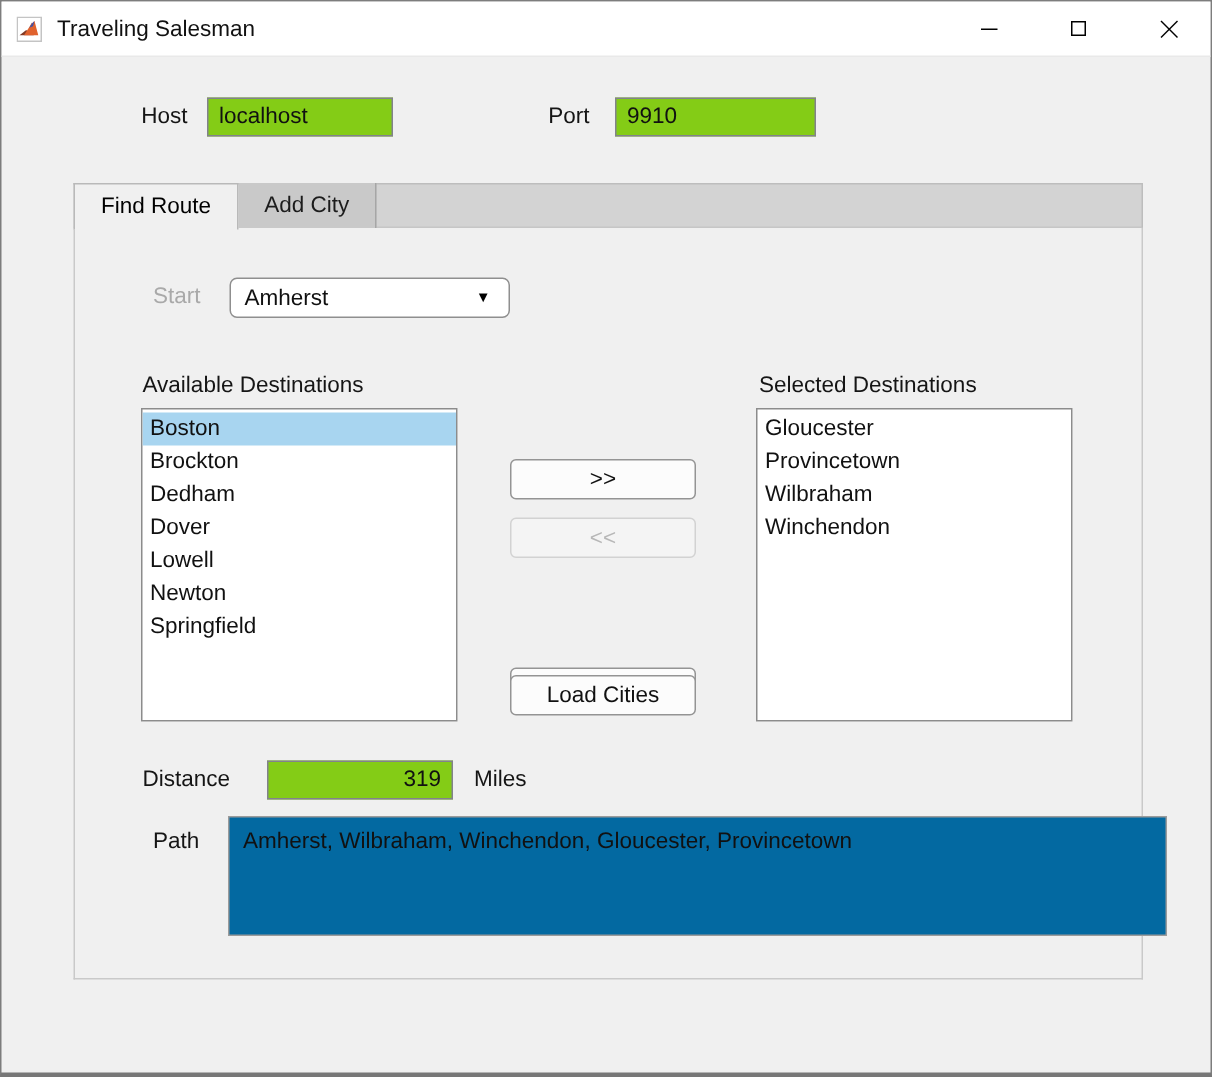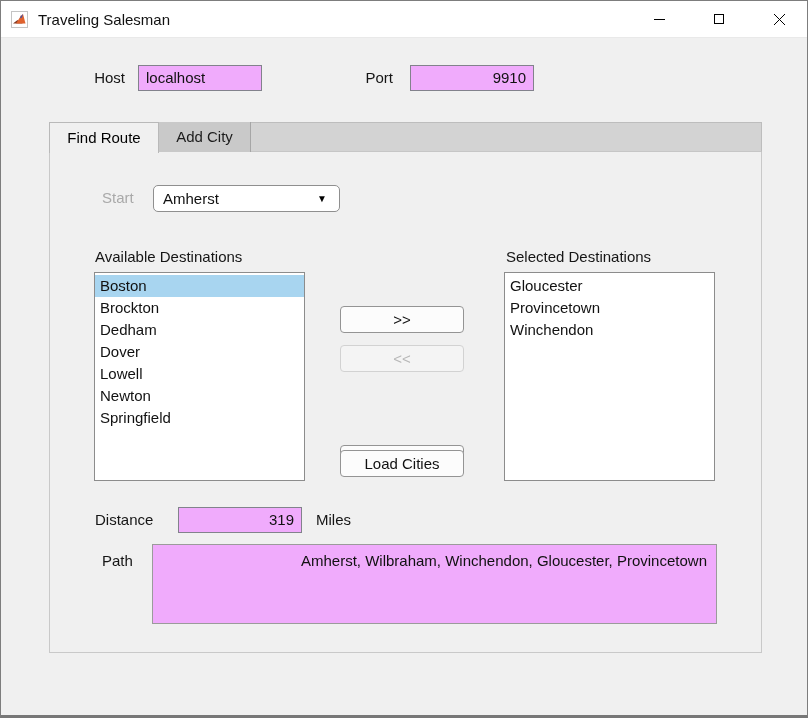--- a/index.html
+++ b/index.html
@@ -14,40 +14,40 @@
   
   .titlebar{position:absolute;left:0;top:0;width:100%;height:37px;background:#ffffff;border-bottom:1px solid #e9e9e9;}
   .app-icon{position:absolute;left:10px;top:10px;width:17px;height:17px;}
   .title-text{position:absolute;left:37px;top:0;height:37px;line-height:37px;font-size:15px;color:#111;}
   .caption-btn{position:absolute;top:0;width:46px;height:36px;display:flex;align-items:center;justify-content:center;background:transparent;border:none;cursor:pointer;}
   .btn-min{left:635px;} .btn-max{left:695px;} .btn-close{left:755px;}
   .glyph-min{width:11px;height:0;border-top:1px solid #000;display:block;}
   .glyph-max{width:10px;height:10px;border:1px solid #000;display:block;}
   
   .label{position:absolute;height:26px;line-height:26px;font-size:15px;color:#151515;white-space:nowrap;}
-  .field{position:absolute;height:26px;background:#f0abfc;border:1px solid #82828c;font-size:15px;line-height:24px;color:#111;padding:0 7px;}
+  .field{position:absolute;height:26px;background:#84cc16;border:1px solid #82828c;font-size:15px;line-height:24px;color:#111;padding:0 7px;}
   .btn{position:absolute;width:124px;height:27px;background:#fcfcfc;border:1px solid #949494;border-radius:4px;
        font-family:"Liberation Sans",sans-serif;font-size:15px;color:#111;display:flex;align-items:center;justify-content:center;cursor:pointer;}
   .btn.disabled{color:#b7b7b7;border-color:#d2d2d2;background:#f4f4f4;cursor:default;}
   
   .tabgroup{position:absolute;left:48px;top:121px;width:713px;height:531px;}
   .tabstrip{position:absolute;left:0;top:0;width:713px;height:30px;background:#d3d3d3;border:1px solid #bdbdbd;border-bottom:1px solid #c6c6c6;}
   .tab{position:absolute;top:0;height:30px;line-height:30px;text-align:center;font-size:15px;cursor:pointer;}
   .tab.active{left:0;width:110px;height:31px;background:#f0f0f0;border:1px solid #b9b9b9;border-bottom:none;z-index:3;color:#000;}
   .tab.inactive{left:110px;width:92px;background:#c9c9c9;border-right:1px solid #a6a6a6;color:#1c1c1c;z-index:2;}
   .tabpanel{position:absolute;left:0;top:30px;width:713px;height:501px;background:#f0f0f0;border:1px solid #c9c9c9;border-top:none;}
   
   .dropdown{position:absolute;left:152px;top:184px;width:187px;height:27px;background:#fff;border:1px solid #8f8f8f;border-radius:5px;
             font-size:15px;line-height:25px;padding:0 9px;cursor:pointer;}
   .dropdown .arrow{position:absolute;right:12px;top:0;line-height:25px;font-size:10px;color:#000;}
   .listbox{position:absolute;top:271px;width:211px;height:209px;background:#fff;border:1px solid #8c8c8c;padding-top:2px;overflow:hidden;}
   .list-item{height:22px;line-height:22px;font-size:15px;padding:0 5px;color:#111;cursor:pointer;white-space:nowrap;}
   .list-item.selected{background:#a8d5f0;}
-  .textarea{position:absolute;left:151px;top:543px;width:565px;height:80px;background:#f0abfc;border:1px solid #9b9b9b;
-            font-size:15px;line-height:20px;padding:6px 9px;color:#111;text-align:right;}
+  .textarea{position:absolute;left:151px;top:543px;width:626px;height:80px;background:#0369a1;border:1px solid #9b9b9b;
+            font-size:15px;line-height:20px;padding:6px 9px;color:#111;}
   .muted{color:#a9a9a9;}
 </style>
 </head>
 <body>
 
 <div class="window">
 
   <div class="titlebar">
     <span class="app-icon">
       <svg width="17" height="17" viewBox="0 0 17 17">
@@ -69,21 +69,21 @@
         <line x1="1" y1="1" x2="12" y2="12" stroke="#000" stroke-width="1"></line>
         <line x1="12" y1="1" x2="1" y2="12" stroke="#000" stroke-width="1"></line>
       </svg>
     </button>
   </div>
 
   <div class="label" style="left:56px;top:64px;width:68px;text-align:right;">Host</div>
   <div class="field" style="left:137px;top:64px;width:124px;">localhost</div>
 
   <div class="label" style="left:336px;top:64px;width:56px;text-align:right;">Port</div>
-  <div class="field" style="left:409px;top:64px;width:124px;text-align:right;">9910</div>
+  <div class="field" style="left:409px;top:64px;width:134px;">9910</div>
 
   <div class="tabgroup">
     <div class="tabstrip"></div>
     <div class="tab active">Find Route</div>
     <div class="tab inactive">Add City</div>
     <div class="tabpanel"></div>
   </div>
 
   <div class="label muted" style="left:101px;top:184px;">Start</div>
   <div class="dropdown">
@@ -99,20 +99,21 @@
       <div class="list-item">Dover</div>
       <div class="list-item">Lowell</div>
       <div class="list-item">Newton</div>
       <div class="list-item">Springfield</div>
     </div>
 
   <div class="label" style="left:505px;top:243px;">Selected Destinations</div>
   <div class="listbox" style="left:503px;">
       <div class="list-item">Gloucester</div>
       <div class="list-item">Provincetown</div>
+      <div class="list-item">Wilbraham</div>
       <div class="list-item">Winchendon</div>
     </div>
 
   <button class="btn" style="left:339px;top:305px;">&gt;&gt;</button>
   <button class="btn disabled" style="left:339px;top:344px;">&lt;&lt;</button>
   <button class="btn" style="left:339px;top:412px;margin-top:32px;">Compute Path</button>
   <button class="btn" style="left:339px;top:449px;">Load Cities</button>
 
   <div class="label" style="left:94px;top:506px;">Distance</div>
   <div class="field" style="left:177px;top:506px;width:124px;text-align:right;">319</div>

